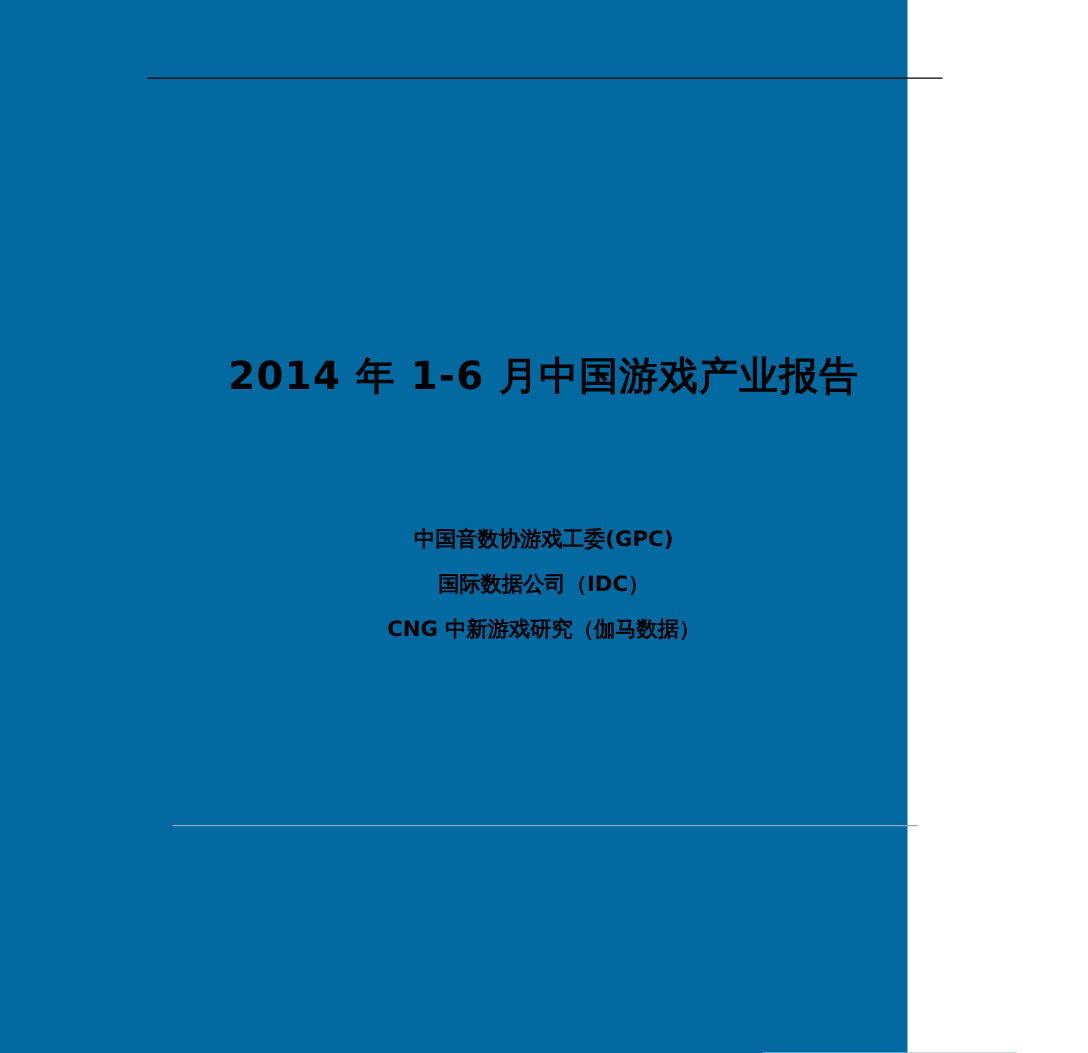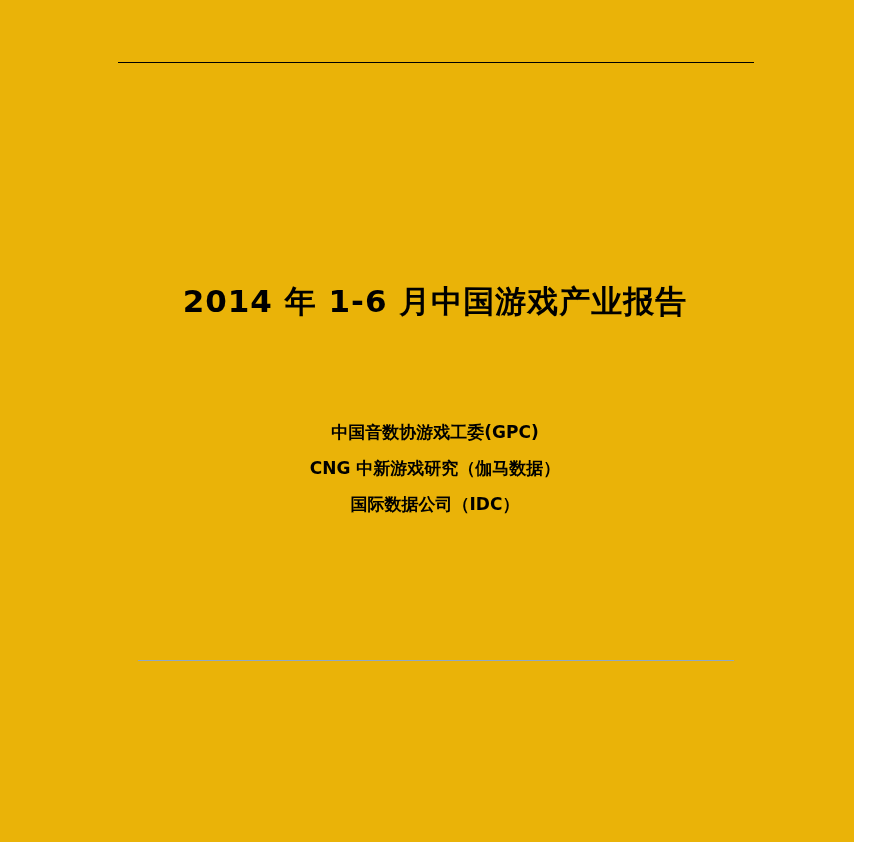--- a/index.html
+++ b/index.html
@@ -9,23 +9,23 @@
   }
   body {
     width: 870px;
     height: 842px;
     font-family: "Liberation Serif", serif;
     color: #000000;
     overflow: hidden;
   }
   .page {
     position: relative;
-    width: 854px;
+    width: 726px;
     height: 842px;
-    background: #eab308;
+    background: #0369a1;
   }
   .rule-top {
     position: absolute;
     left: 118px;
     top: 62px;
     width: 636px;
     height: 0;
     border-top: 1.5px solid #000000;
   }
   .rule-bottom {
@@ -84,19 +84,19 @@
 <div class="page">
 
   <div class="rule-top"></div>
 
   <div class="title-block">
     <div class="title-cn">2014 年 1-6 月中国游戏产业报告</div>
   </div>
 
   <div class="org-block">
     <div class="org-line">中国音数协游戏工委(GPC)</div>
+    <div class="org-line">国际数据公司（IDC）</div>
     <div class="org-line">CNG 中新游戏研究（伽马数据）</div>
-    <div class="org-line">国际数据公司（IDC）</div>
   </div>
 
   <div class="rule-bottom"></div>
 
 </div>
 
 </body></html>

